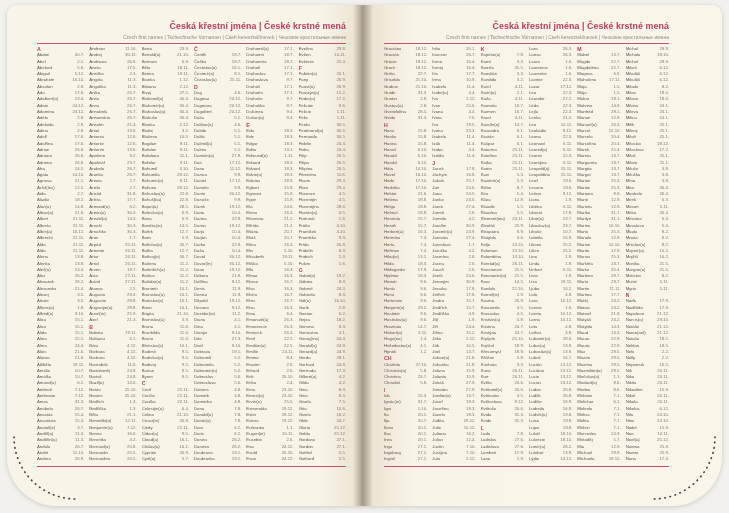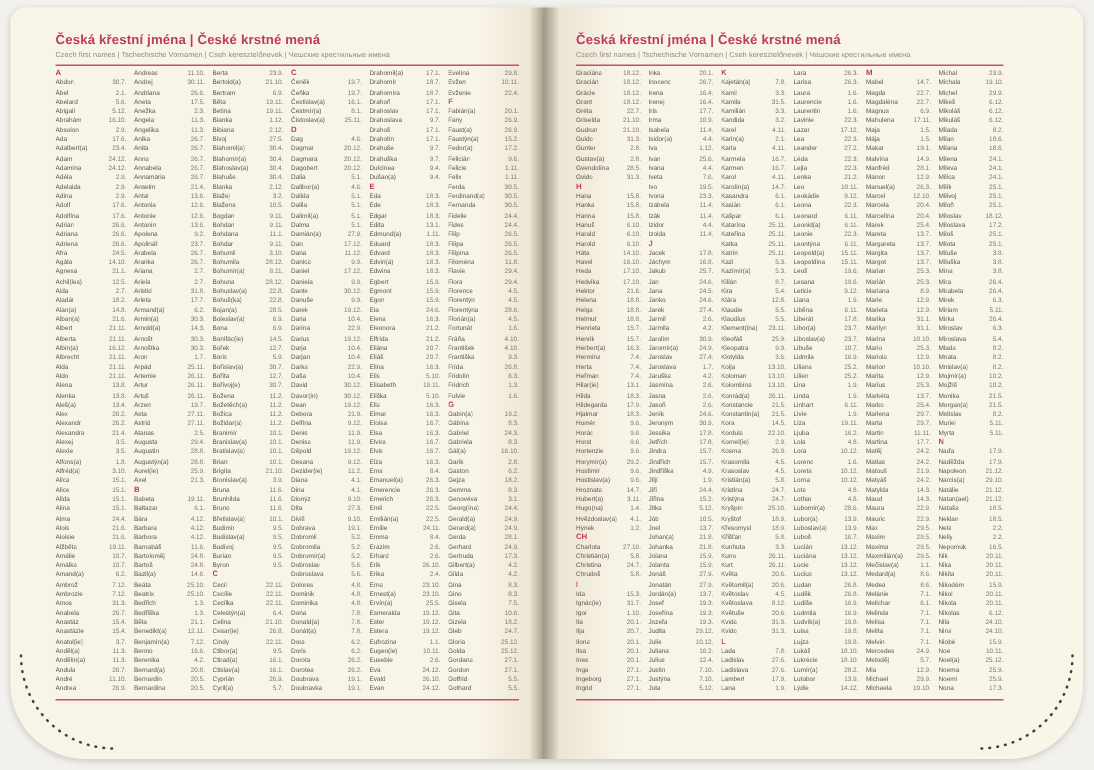--- a/index.html
+++ b/index.html
@@ -8,21 +8,21 @@
   .page{position:absolute;top:5px;height:501px;box-shadow:0 1px 4px rgba(90,80,60,.25);}
   .page.left{left:7px;width:356px;border-radius:10px 0 0 50px;
     background:linear-gradient(to right,#f8f4e7 0%,#f8f4e7 88%,#eae3d1 99%);}
   .page.right{left:363px;width:359px;border-radius:0 10px 50px 0;
     background:linear-gradient(to left,#f9f5e8 0%,#f8f4e7 86%,#eae3d1 99%);}
   .spine{position:absolute;left:353px;top:5px;width:20px;height:501px;pointer-events:none;
     background:linear-gradient(to right,rgba(70,55,40,0) 0%,rgba(70,55,40,.40) 52%,rgba(70,55,40,0) 100%);}
   .inner{position:absolute;top:0;bottom:0;}
   .left .inner{left:30px;right:17px;}
   .right .inner{left:21px;right:53px;}
-  .page-header{text-align:left;padding-top:16px;}
+  .page-header{text-align:right;padding-top:16px;}
   .page-title{font-size:8.8px;font-weight:bold;color:#bc3a5f;letter-spacing:.1px;line-height:10px;}
   .page-subtitle{font-size:4.9px;color:#8f8880;margin-top:3.5px;letter-spacing:.05px;}
   .rule{height:1.4px;background:#c54f72;margin-top:3px;}
   .rule.bottom{margin-top:3px;}
   .cols{display:flex;gap:5px;margin-top:2px;}
   .col{flex:1;min-width:0;}
   .row{height:6.32px;line-height:6.32px;display:flex;justify-content:space-between;
        font-size:4.3px;color:#5d574f;white-space:nowrap;}
   .row .n{overflow:hidden;}
   .row .d{flex-shrink:0;color:#80786e;padding-left:2px;}

